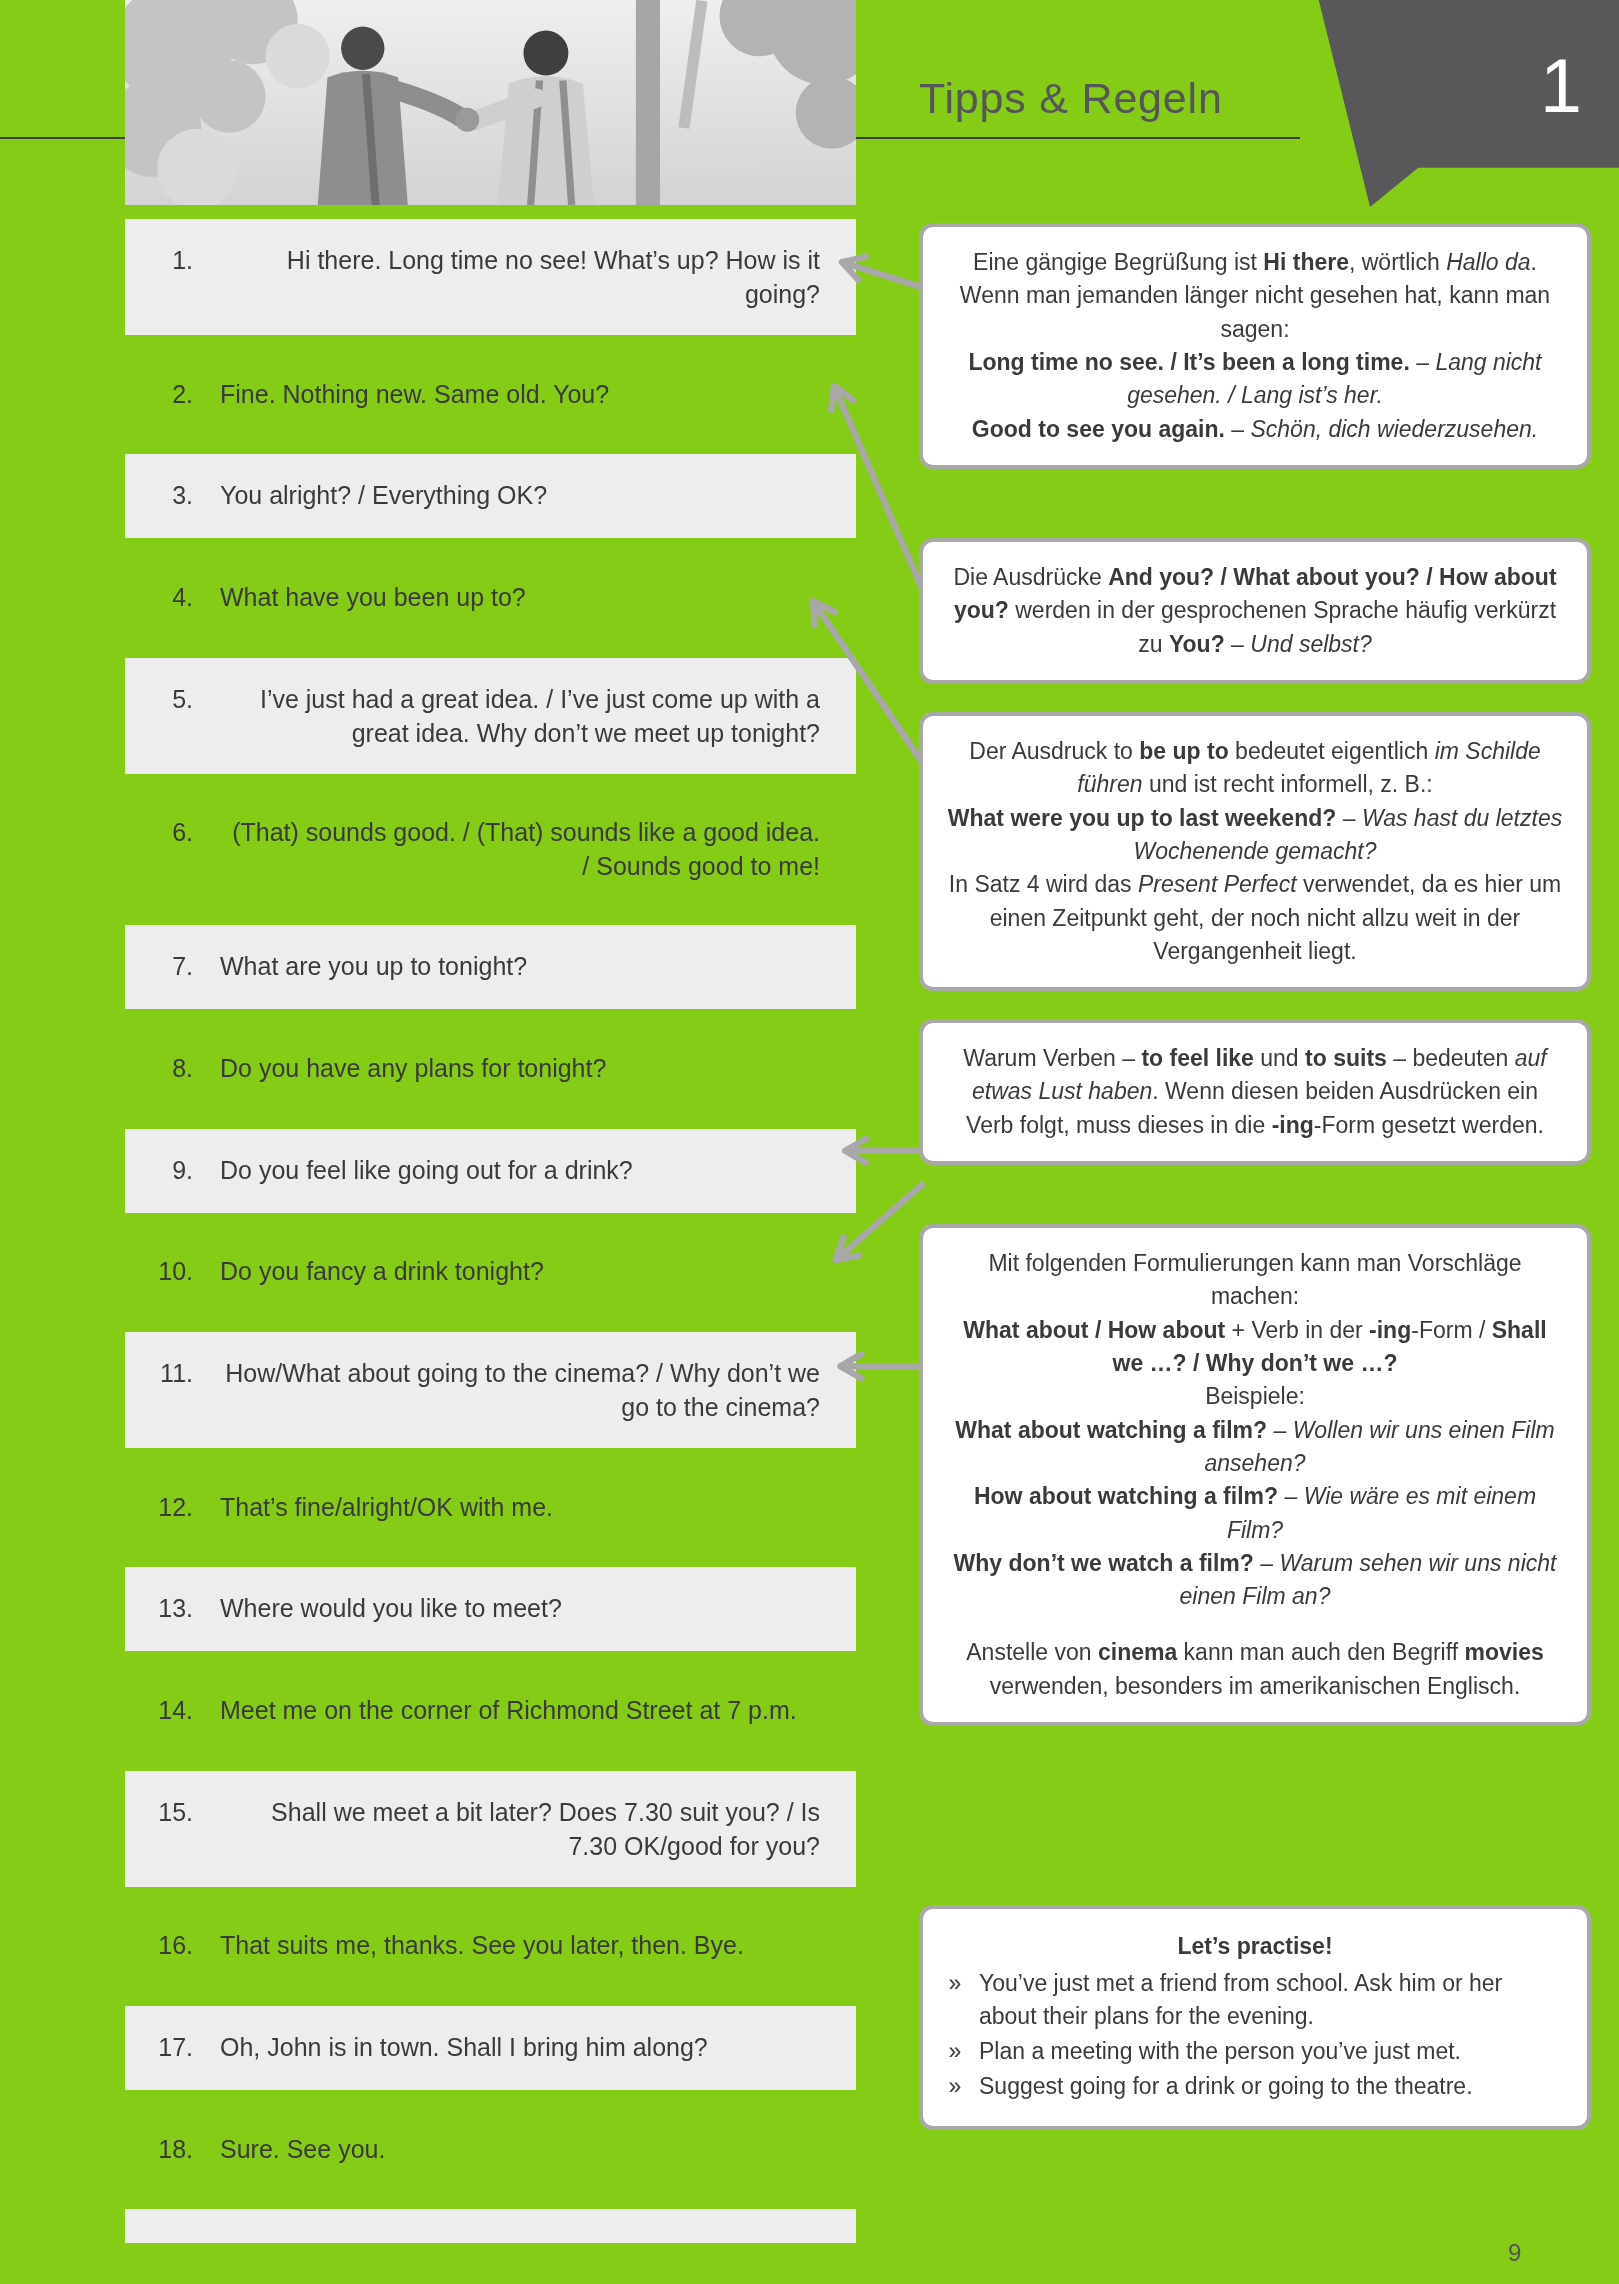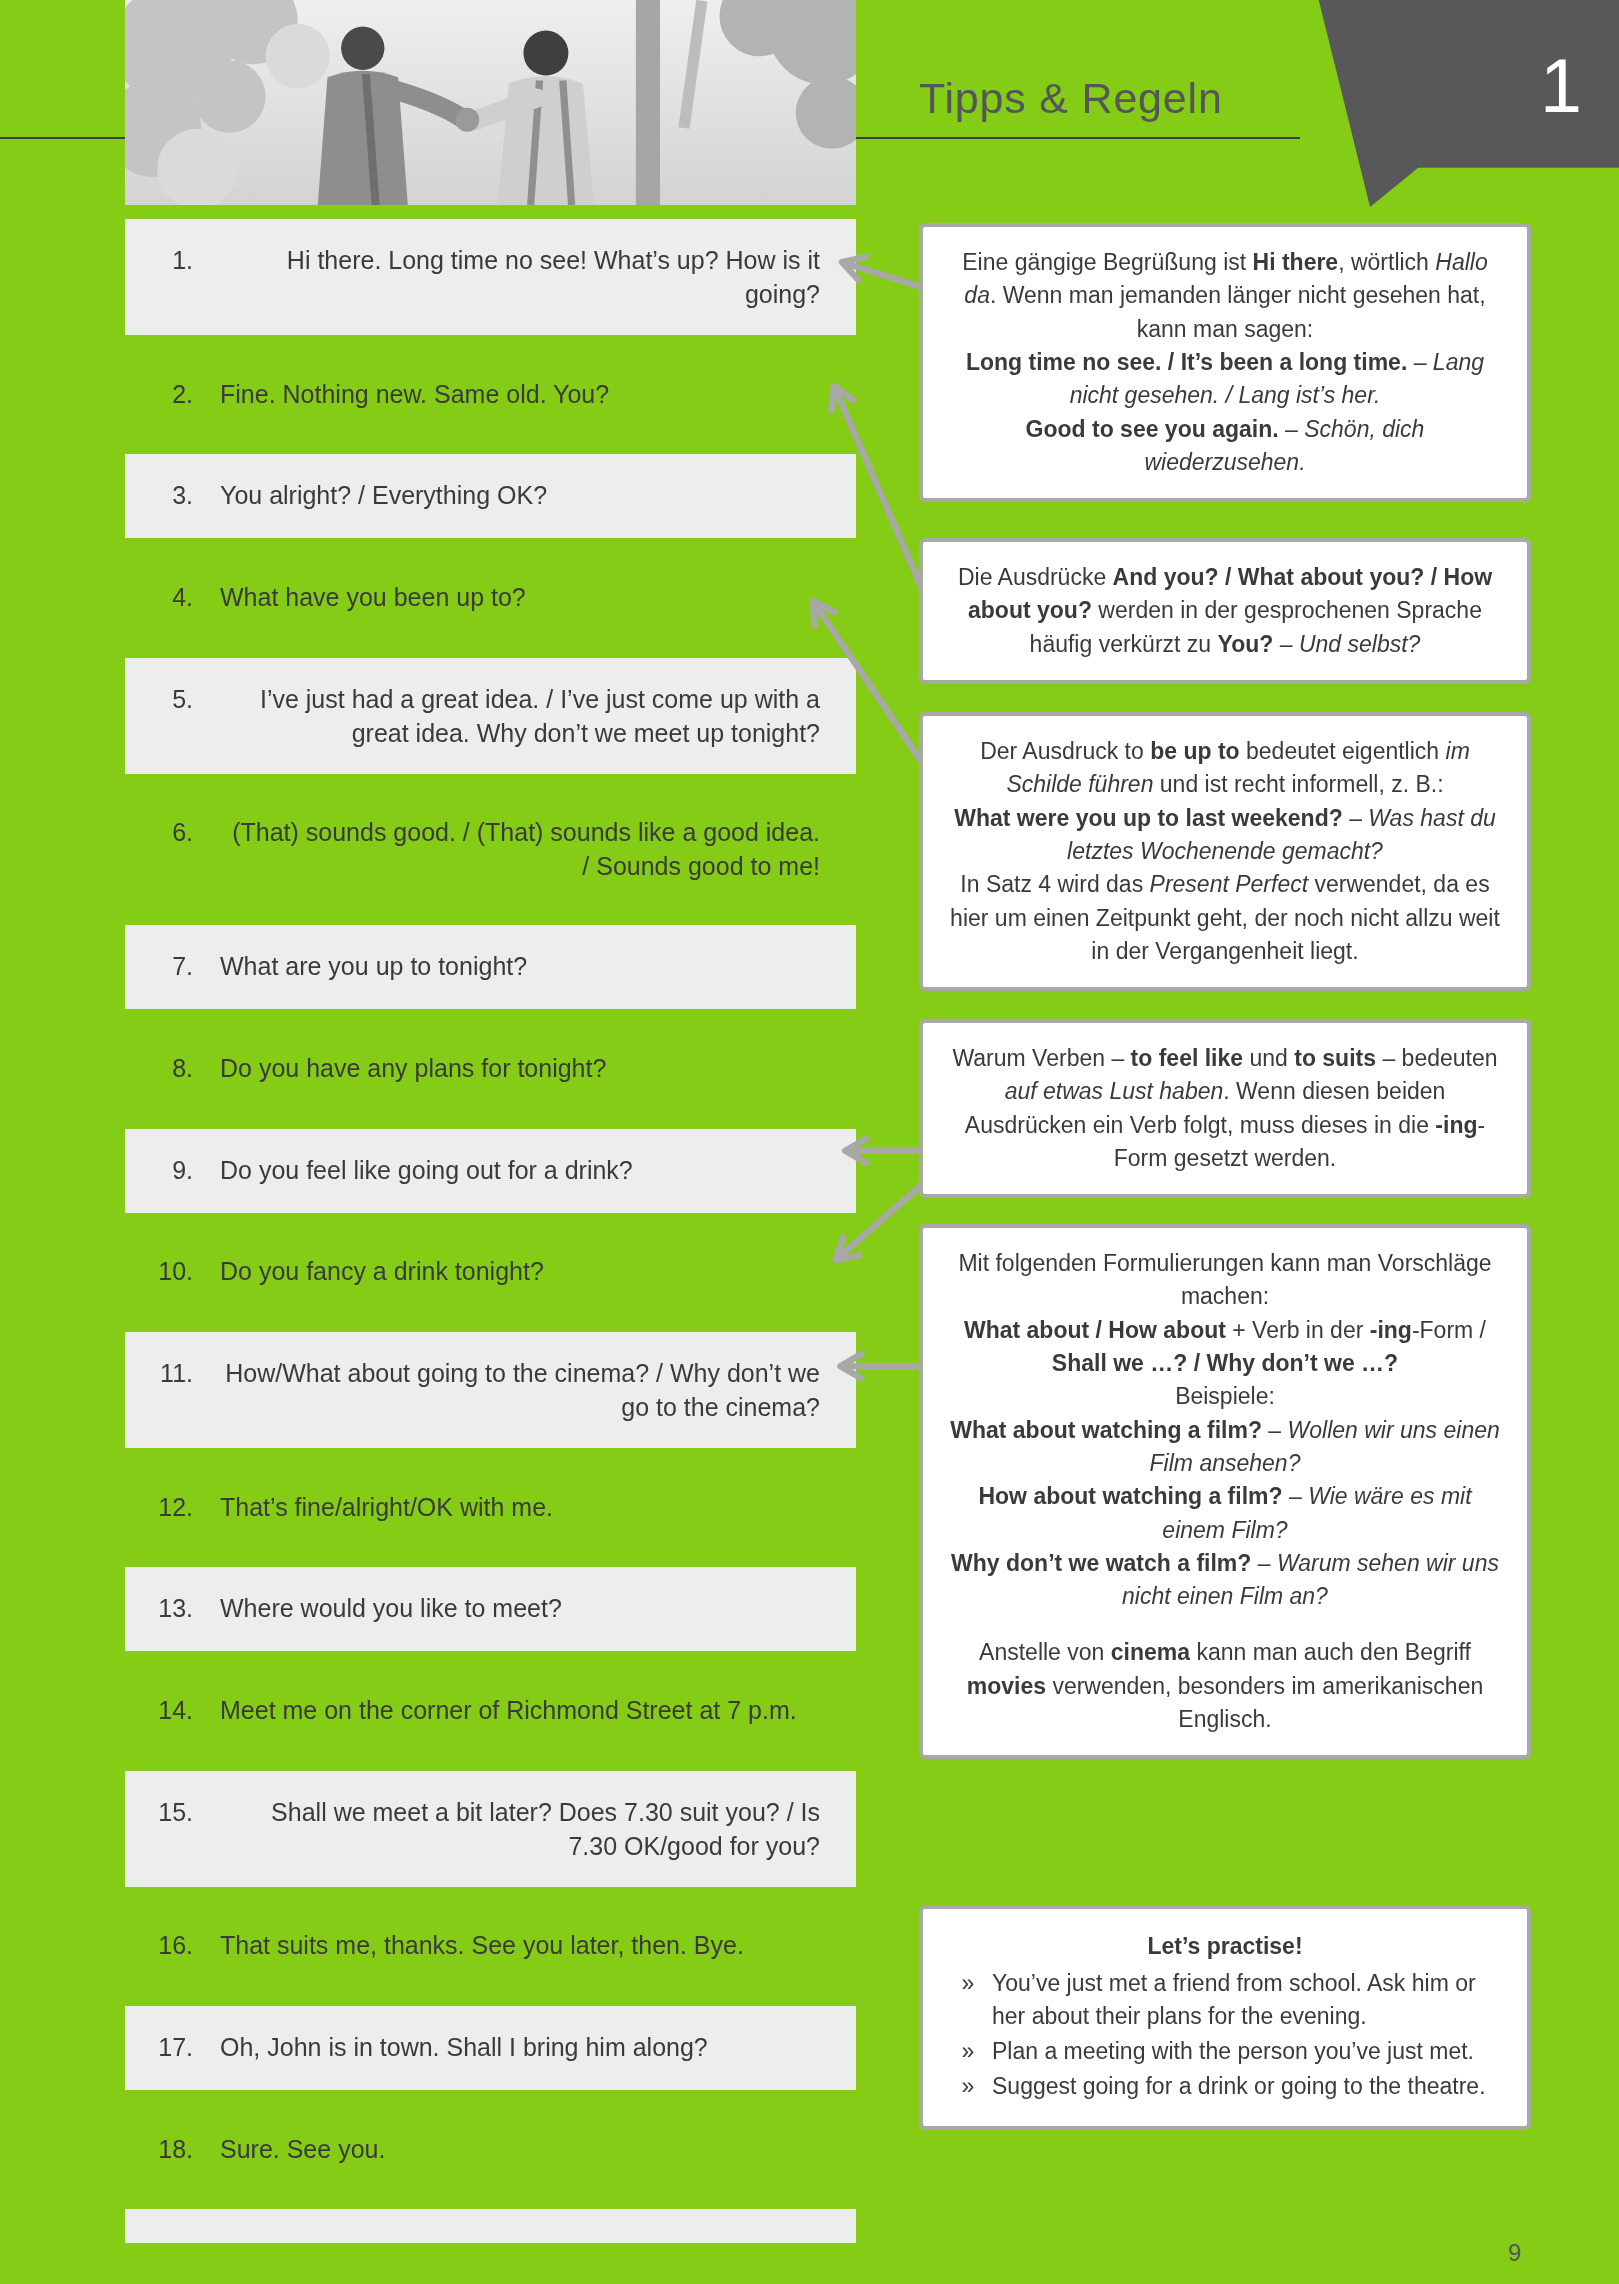--- a/index.html
+++ b/index.html
@@ -67,42 +67,42 @@
     color: #3a3a3a;
   }
   .row.shaded { background: #ededed; }
   .row .num { flex: none; width: 68px; text-align: right; }
   .row .txt { margin-left: 27px; padding-right: 36px; text-align: right; }
   .trailing-band { height: 34px; background: #ededed; }
 
   .tip-box {
     position: absolute;
     left: 919px;
-    width: 612px;
+    width: 672px;
     background: #ffffff;
     border: 4px solid #a8a8a8;
-    border-radius: 6px;
+    border-radius: 14px;
     padding: 19px 22.5px;
     font-size: 23px;
     line-height: 1.45;
     color: #3a3a3a;
     text-align: center;
     z-index: 2;
   }
   .tip-box p { margin: 0 0 22.5px 0; }
   .tip-box p:last-child { margin: 0; }
   .b { font-weight: bold; }
   .i { font-style: italic; }
 
   #box-1 { top: 223px; }
   #box-2 { top: 538px; }
   #box-3 { top: 712px; }
   #box-4 { top: 1019px; }
   #box-5 { top: 1224px; }
-  #box-6 { top: 1905px; text-align: left; padding: 21px 37px; }
+  #box-6 { top: 1905px; text-align: left; padding: 21px 24px; }
 
   #box-6 .practise-title { text-align: center; font-weight: bold; margin-bottom: 3.2px; }
   #box-6 ul { list-style: none; }
   #box-6 li { position: relative; padding-left: 32px; margin-bottom: 1.6px; }
   #box-6 li .marker { position: absolute; left: 1.6px; top: 0; }
 
   .page-num {
     position: absolute;
     left: 1508px; top: 2239px;
     font-size: 24px;

